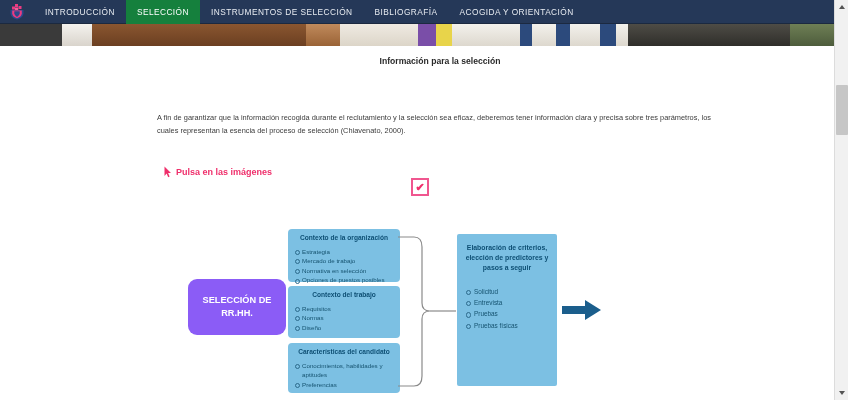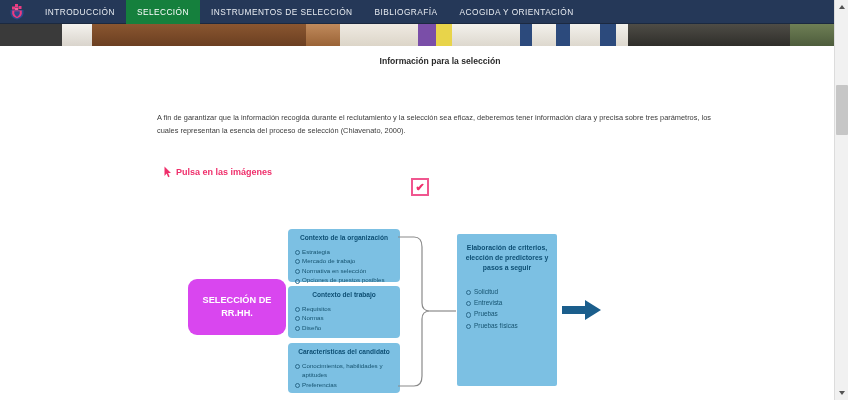--- a/index.html
+++ b/index.html
@@ -50,21 +50,21 @@
   }
   .checkbox-ico span{ color:#ef2f6b; font-size:11px; line-height:1; font-weight:bold; }
 
   
   .diagram{ position:absolute; left:0; top:0; width:834px; height:354px; }
 
   .dbox{ position:absolute; border-radius:3px; }
 
   .main-box{
     left:188px; top:233px; width:98px; height:56px;
-    background:#d946ef; border-radius:9px;
+    background:#8b5cf6; border-radius:9px;
     display:flex; align-items:center; justify-content:center;
     color:#ffffff; font-size:9.2px; font-weight:bold; line-height:1.45; text-align:center;
   }
 
   .lb{ background:#7cc0e3; border-radius:4px; position:absolute; }
   .lb-title{ text-align:center; font-size:6.6px; font-weight:bold; color:#0e4f74; padding:5px 4px 4px; line-height:1.3;}
   .lb-list{ list-style:none; padding:0 6px 5px 7px; }
   .lb-list li{ font-size:6.2px; color:#15526f; line-height:1.55; position:relative; padding-left:7px; }
   .lb-list li:before{
     content:""; position:absolute; left:0; top:3.2px; width:3px; height:3px;

